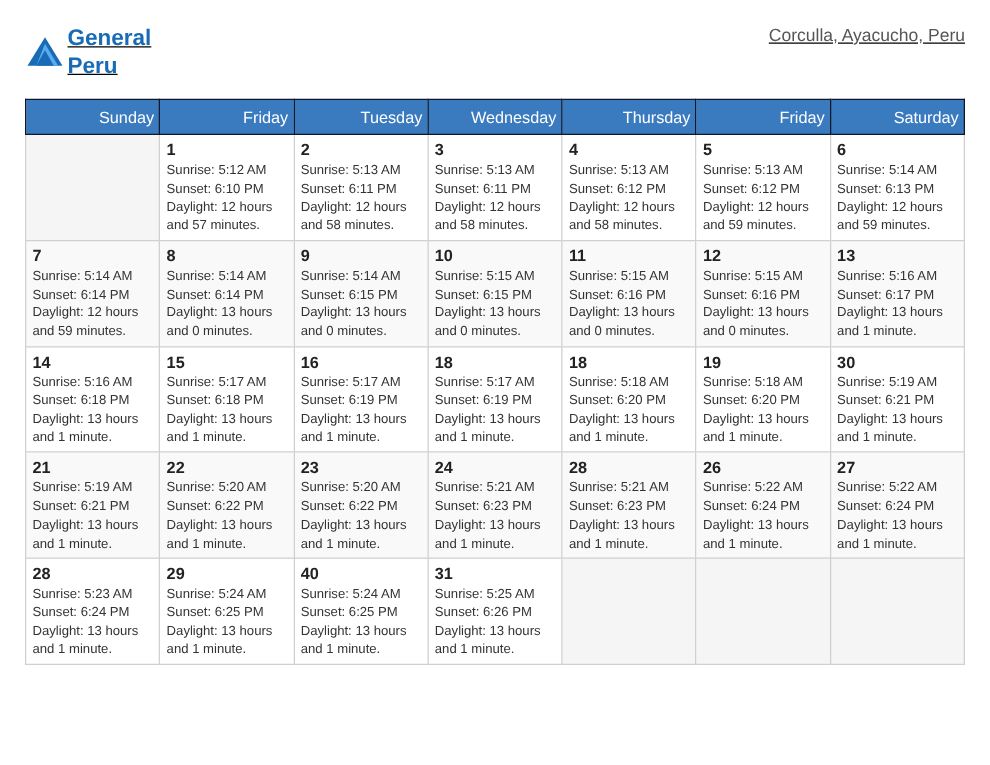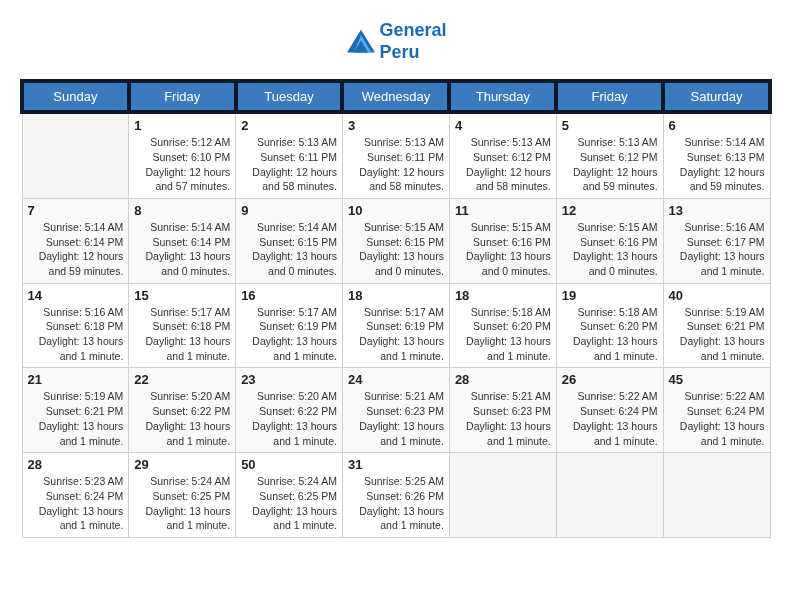--- a/index.html
+++ b/index.html
@@ -5,23 +5,24 @@
     * { box-sizing: border-box; margin: 0; padding: 0; }
     body {
       font-family: Arial, sans-serif;
       background: #fff;
       width: 792px;
       min-height: 612px;
       padding: 20px;
     }
     .header {
       display: flex;
-      justify-content: center;
+      justify-content: space-between;
       align-items: flex-start;
       margin-bottom: 16px;
+      text-decoration: underline;
     }
     .logo {
       display: flex;
       align-items: center;
     }
     .logo-text {
       font-size: 18px;
       font-weight: bold;
       color: #333;
       line-height: 1.2;
@@ -49,24 +50,24 @@
     }
     .calendar {
       width: 100%;
       border-collapse: collapse;
       font-size: 11px;
     }
     .calendar th {
       background-color: #3a7abf;
       color: #fff;
       padding: 6px 4px;
-      text-align: center;
+      text-align: right;
       font-size: 13px;
       font-weight: normal;
-      border: 4px solid #0f172a;
+      border: 1px solid #0f172a;
     }
     .calendar td {
       border: 1px solid #d0d0d0;
       vertical-align: top;
       padding: 4px 5px;
       width: 107px;
       min-height: 80px;
       background: #fff;
     }
     .calendar td.empty {
@@ -76,21 +77,20 @@
       font-size: 13px;
       font-weight: bold;
       color: #222;
       display: block;
       margin-bottom: 2px;
     }
     .day-info {
       font-size: 10.5px;
       color: #333;
       line-height: 1.4;
-      text-align: right;
     }
     .row-alt td {
       background: #f9f9f9;
     }
   </style>
 </head>
 <body>
 
 <div class="header">
   <div class="logo">
@@ -98,20 +98,21 @@
       <polygon points="18,2 34,28 2,28" fill="#1a6bb5"></polygon>
       <polygon points="18,8 30,28 10,28" fill="#5aabf0"></polygon>
       <polygon points="18,14 26,28 10,28" fill="#1a6bb5"></polygon>
     </svg>
     <div class="logo-text">
       <div><span>General</span></div>
       <div><span>Peru</span></div>
     </div>
   </div>
   <div class="title-block">
+    <div class="subtitle">Corculla, Ayacucho, Peru</div>
   </div>
 </div>
 
 <table class="calendar">
   <thead>
     <tr>
     <th>Sunday</th>
         <th>Friday</th>
         <th>Tuesday</th>
         <th>Wednesday</th>
@@ -197,21 +198,21 @@
         </td>
         <td>
           <span class="day-number">18</span>
           <div class="day-info">Sunrise: 5:18 AM<br>Sunset: 6:20 PM<br>Daylight: 13 hours<br>and 1 minute.</div>
         </td>
         <td>
           <span class="day-number">19</span>
           <div class="day-info">Sunrise: 5:18 AM<br>Sunset: 6:20 PM<br>Daylight: 13 hours<br>and 1 minute.</div>
         </td>
         <td>
-          <span class="day-number">40</span>
+          <span class="day-number">30</span>
           <div class="day-info">Sunrise: 5:19 AM<br>Sunset: 6:21 PM<br>Daylight: 13 hours<br>and 1 minute.</div>
         </td>
       </tr>
       <tr class="row-alt">
         <td>
           <span class="day-number">21</span>
           <div class="day-info">Sunrise: 5:19 AM<br>Sunset: 6:21 PM<br>Daylight: 13 hours<br>and 1 minute.</div>
         </td>
         <td>
           <span class="day-number">22</span>
@@ -227,35 +228,35 @@
         </td>
         <td>
           <span class="day-number">28</span>
           <div class="day-info">Sunrise: 5:21 AM<br>Sunset: 6:23 PM<br>Daylight: 13 hours<br>and 1 minute.</div>
         </td>
         <td>
           <span class="day-number">26</span>
           <div class="day-info">Sunrise: 5:22 AM<br>Sunset: 6:24 PM<br>Daylight: 13 hours<br>and 1 minute.</div>
         </td>
         <td>
-          <span class="day-number">45</span>
+          <span class="day-number">27</span>
           <div class="day-info">Sunrise: 5:22 AM<br>Sunset: 6:24 PM<br>Daylight: 13 hours<br>and 1 minute.</div>
         </td>
       </tr>
       <tr>
         <td>
           <span class="day-number">28</span>
           <div class="day-info">Sunrise: 5:23 AM<br>Sunset: 6:24 PM<br>Daylight: 13 hours<br>and 1 minute.</div>
         </td>
         <td>
           <span class="day-number">29</span>
           <div class="day-info">Sunrise: 5:24 AM<br>Sunset: 6:25 PM<br>Daylight: 13 hours<br>and 1 minute.</div>
         </td>
         <td>
-          <span class="day-number">50</span>
+          <span class="day-number">40</span>
           <div class="day-info">Sunrise: 5:24 AM<br>Sunset: 6:25 PM<br>Daylight: 13 hours<br>and 1 minute.</div>
         </td>
         <td>
           <span class="day-number">31</span>
           <div class="day-info">Sunrise: 5:25 AM<br>Sunset: 6:26 PM<br>Daylight: 13 hours<br>and 1 minute.</div>
         </td>
         <td class="empty"></td>
         <td class="empty"></td>
         <td class="empty"></td>
       </tr>

